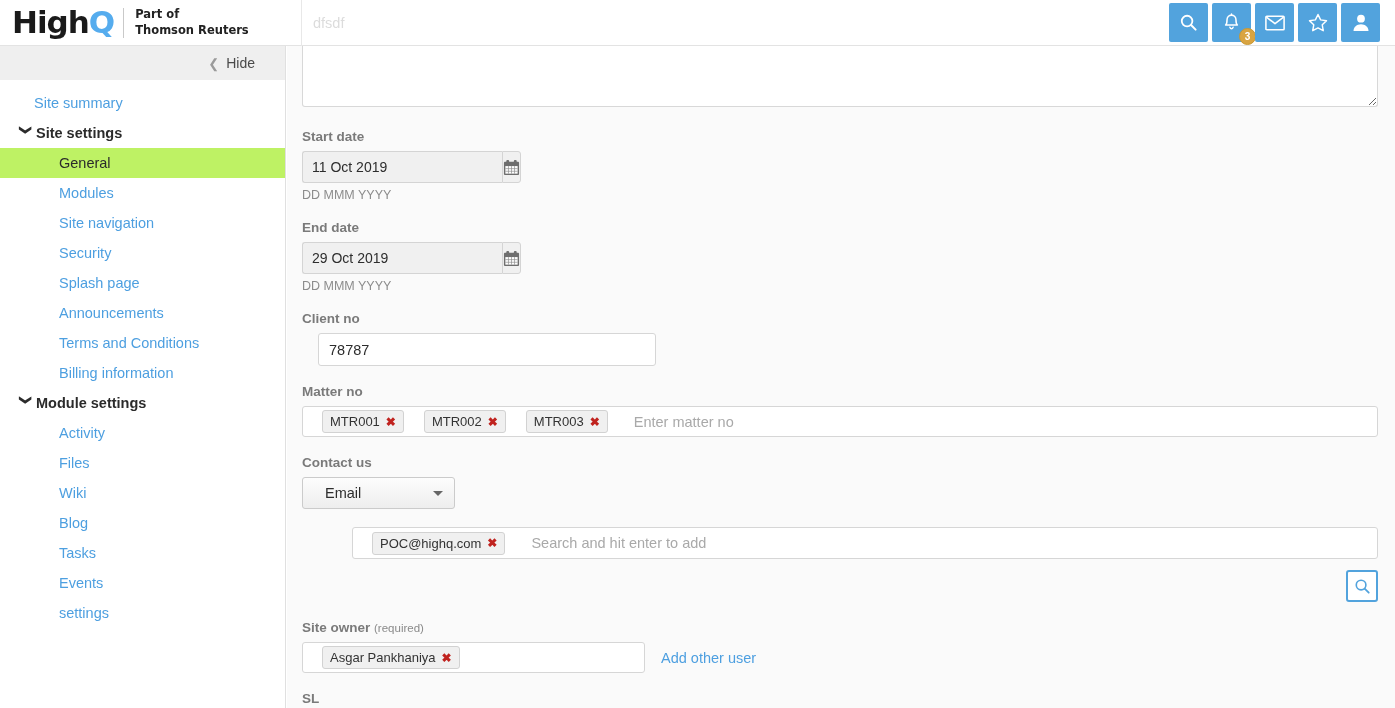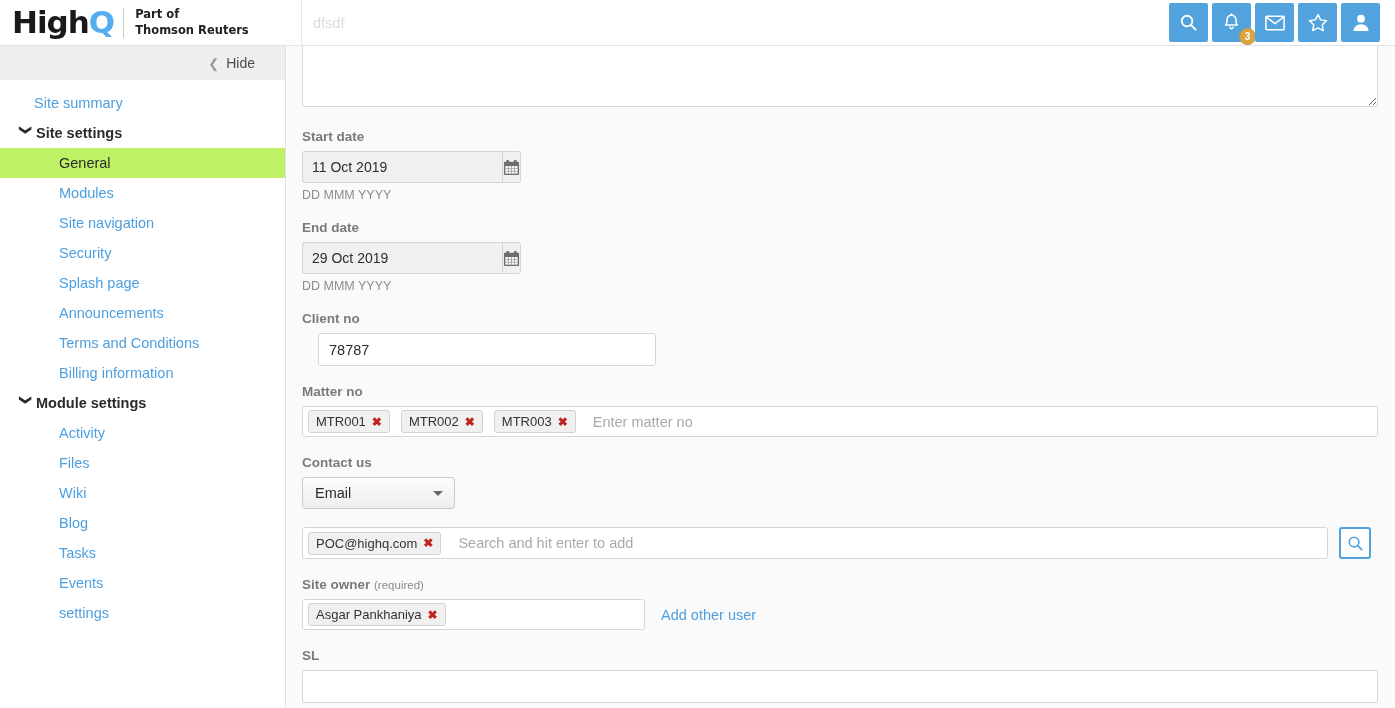--- a/index.html
+++ b/index.html
@@ -219,22 +219,22 @@
     margin-left: 16px;
   }
 
   .chip-field {
     width: 1076px;
     min-height: 31px;
     background: #ffffff;
     border: 1px solid #d6d6d6;
     border-radius: 3px;
     display: flex; align-items: center;
-    padding: 0 5px;
-    gap: 11px;
+    padding: 0 19px;
+    gap: 20px;
   }
   .chip-field.narrow { width: 343px; }
   .chip-field.mid { width: 1026px; min-height: 32px; }
   .chip {
     display: inline-flex; align-items: center;
     gap: 6px;
     background: #f0f0f0;
     border: 1px solid #d2d2d2;
     border-radius: 3px;
     height: 23px;
@@ -258,35 +258,35 @@
     flex: 1;
   }
 
   .select-box {
     position: relative;
     width: 153px; height: 32px;
     background: linear-gradient(#fdfdfd, #eeeeee);
     border: 1px solid #cbcbcb;
     border-radius: 3px;
     display: flex; align-items: center;
-    padding: 0 12px;
+    padding: 0 22px;
     font-size: 14.5px;
     color: #2d2d2d;
     cursor: pointer;
   }
   .select-caret {
     position: absolute; right: 11px;
     width: 0; height: 0;
     border-left: 5px solid transparent;
     border-right: 5px solid transparent;
     border-top: 5px solid #666;
   }
 
   .search-row {
-    display: flex; align-items: flex-end; gap: 11px;
+    display: flex; align-items: flex-end; gap: 11px; flex-direction: column;
   }
   .search-btn {
     width: 32px; height: 32px;
     border: 2px solid #52a3dd;
     border-radius: 3px;
     background: #ffffff;
     display: flex; align-items: center; justify-content: center;
     cursor: pointer;
     flex-shrink: 0;
   }

